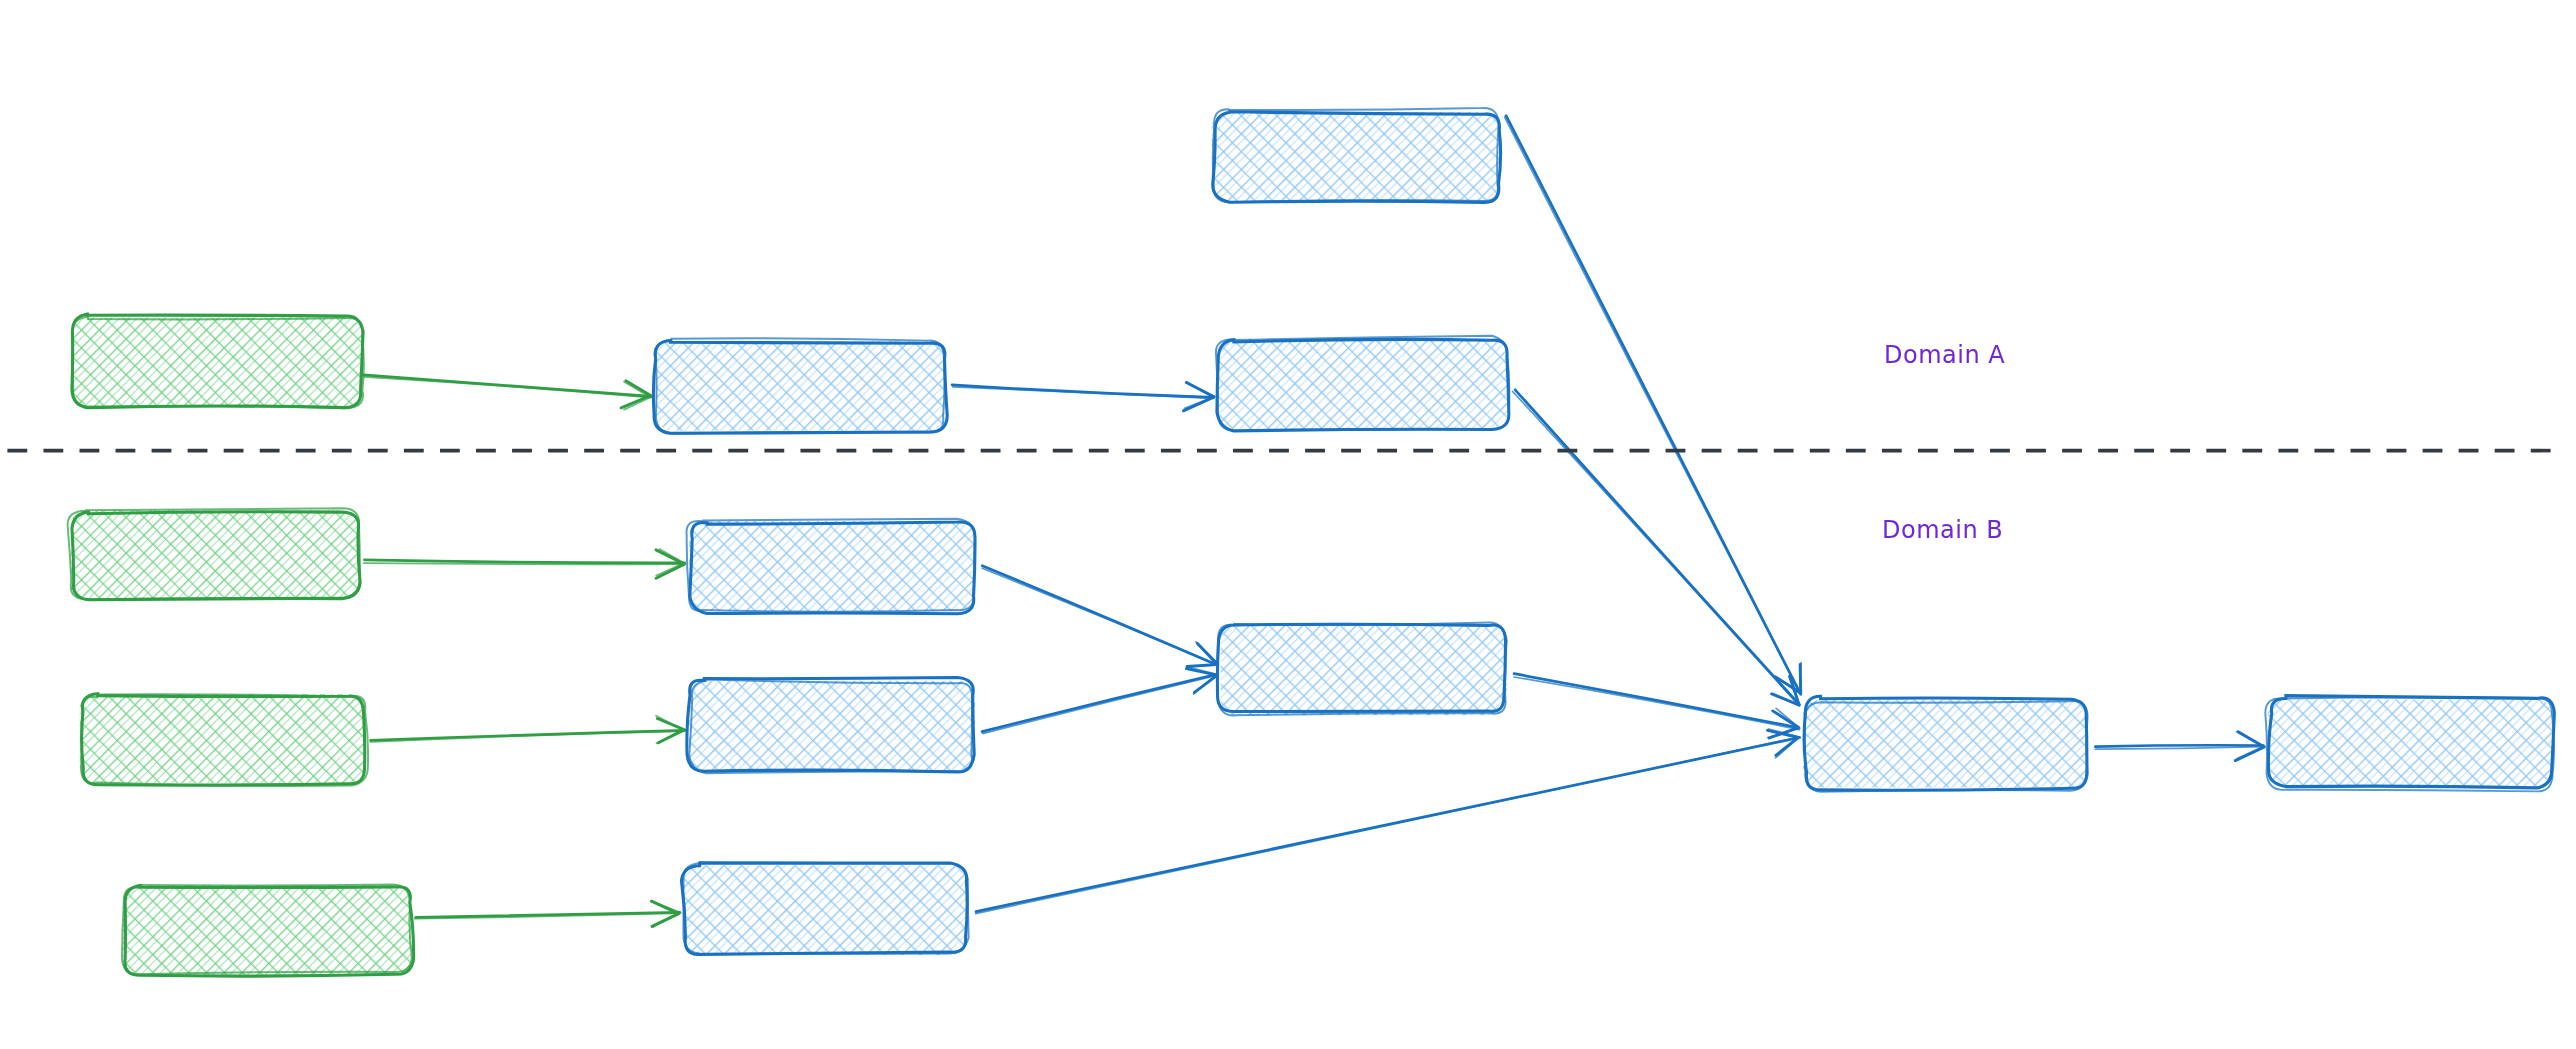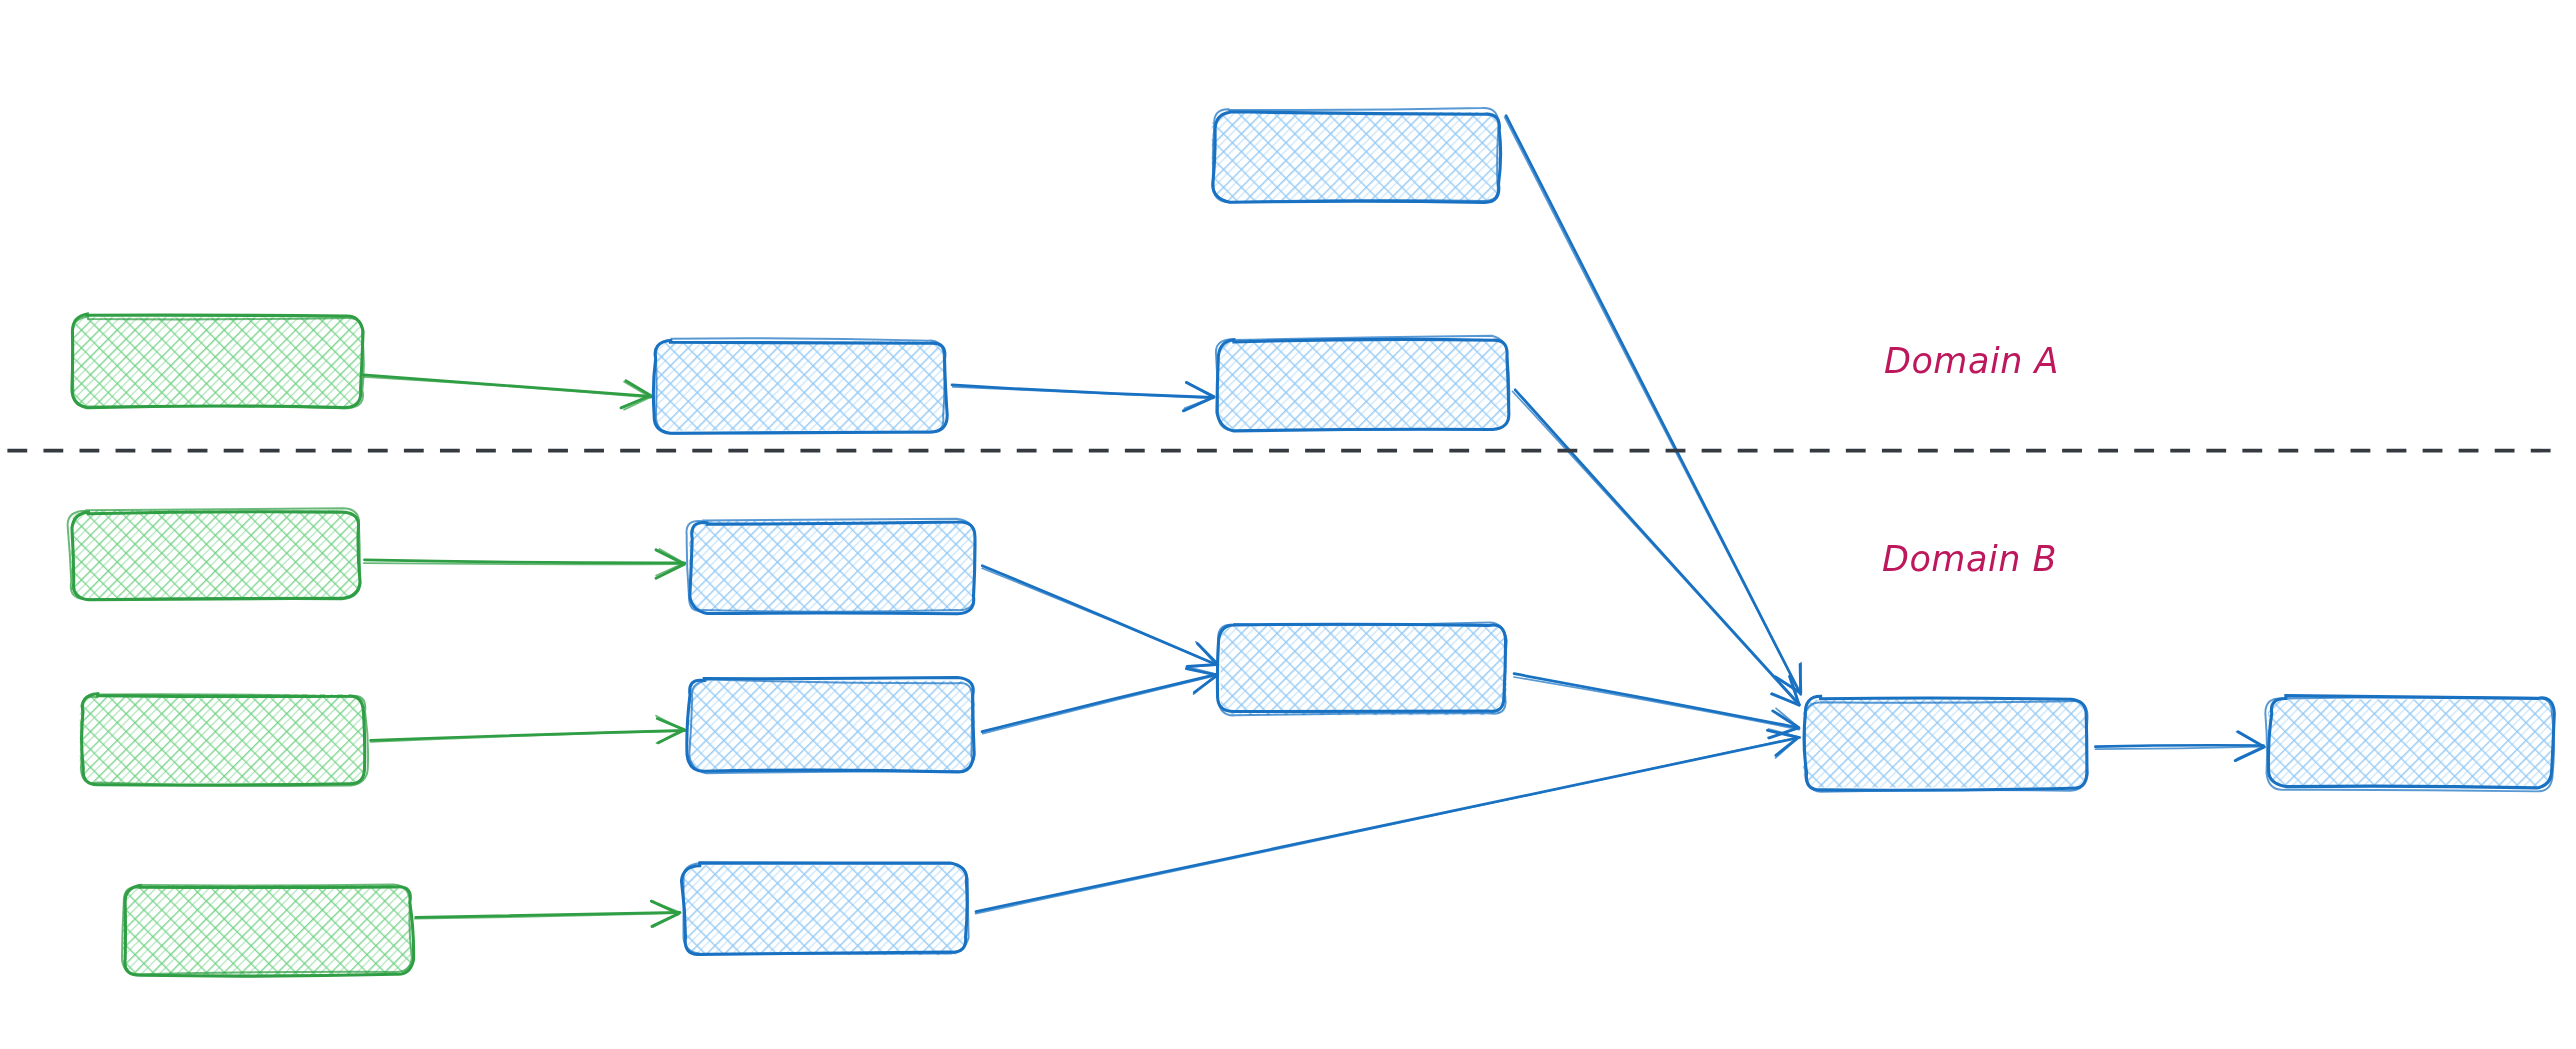--- a/index.html
+++ b/index.html
@@ -25,23 +25,22 @@
     position: absolute;
     top: 0;
     left: 0;
     width: 2576px;
     height: 1049px;
     display: block;
   }
   .domain-label {
     position: absolute;
     font-family: "DejaVu Sans", "Liberation Sans", sans-serif;
-    font-size: 35px;
-    font-style: italic;
-    color: #be185d;
+    font-size: 24px;
+    color: #6d28d9;
     letter-spacing: 0.5px;
     white-space: nowrap;
     user-select: none;
   }
 </style>
 </head>
 <body>
 
 <div id="canvas-root">
 
@@ -256,16 +255,16 @@
           <path d="M 2532.233832216651,775.1228055139644 Q 2674.8147320571425,772.5399739392753 2815.4213893024353,774.5958062308821 Q 2831.2939090818604,773.9353228345212 2831.4797038645856,791.4181858182038 Q 2835.821627353794,824.1684059699851 2832.2411566828573,857.8505711576206 Q 2832.3411025142027,878.0827393575026 2815.4213893024353,878.1415047689069 Q 2674.2517085850477,876.1126153026302 2532.233832216651,876.4608735120208 Q 2516.724201252835,876.3396927868667 2514.7787834662845,857.8505711576206 Q 2516.37007146141,824.9596809947676 2513.4822647584056,791.4181858182038 Q 2513.4639854920392,773.5555084360557 2532.233832216651,775.0943885942429 Z" fill="none" stroke="#1971c2" stroke-width="2.2" stroke-linecap="round" stroke-opacity="0.72"></path>
         </g>
       </g>
     <g id="divider-group">
         <line x1="8" y1="500" x2="2845" y2="500" stroke="#343a40" stroke-width="4" stroke-dasharray="22 18" stroke-linecap="butt"></line>
       </g>
   </svg>
 
   <div class="domain-label" id="label-domain-a" style="left: 1884px; top: 341px;">Domain A</div>
 
-  <div class="domain-label" id="label-domain-b" style="left: 1882px; top: 539px;">Domain B</div>
+  <div class="domain-label" id="label-domain-b" style="left: 1882px; top: 516px;">Domain B</div>
 
 </div>
 
 
 </body></html>

